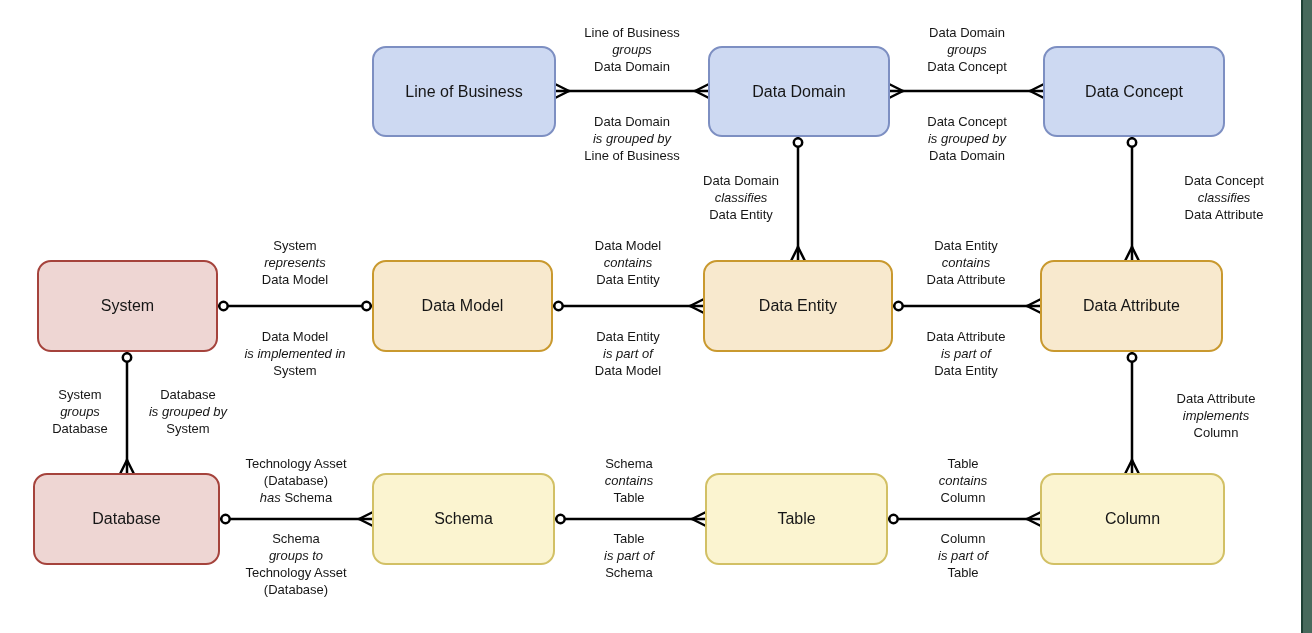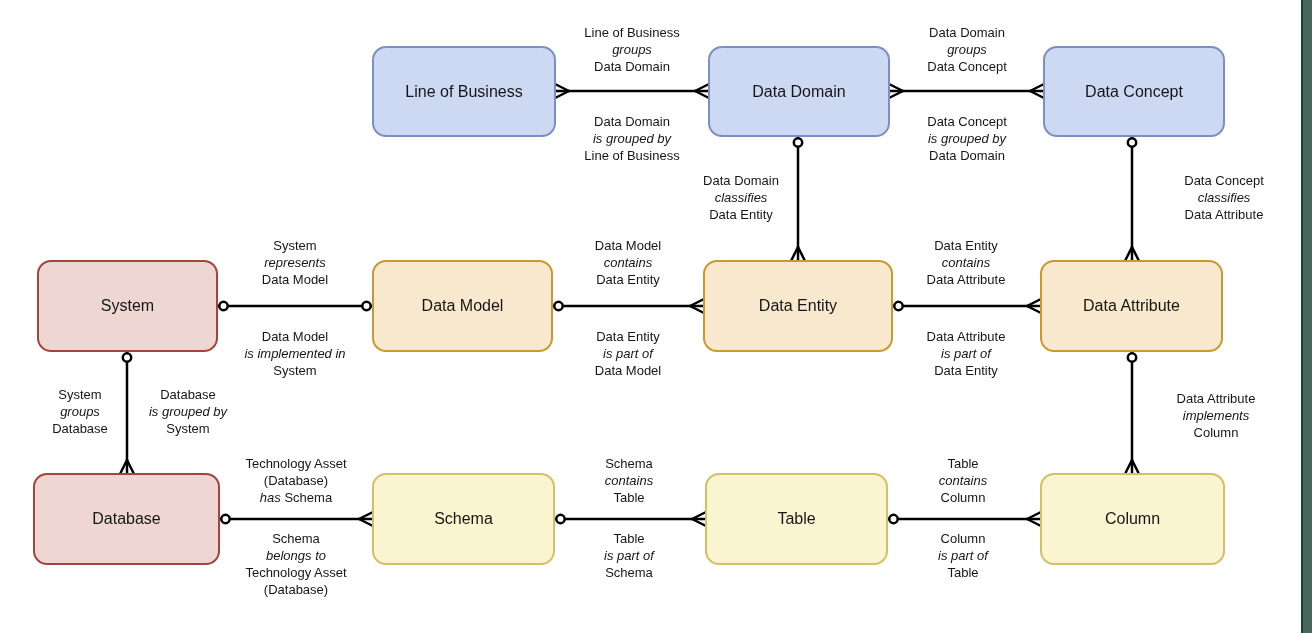--- a/index.html
+++ b/index.html
@@ -193,21 +193,21 @@
         <div><i>is part of</i></div>
         <div>Data Entity</div>
       </div>
       <div class="rel-label" style="left: 296px; top: 455px;">
         <div>Technology Asset</div>
         <div>(Database)</div>
         <div><i>has</i> Schema</div>
       </div>
       <div class="rel-label" style="left: 296px; top: 530px;">
         <div>Schema</div>
-        <div><i>belongs to</i></div>
+        <div><i>groups to</i></div>
         <div>Technology Asset</div>
         <div>(Database)</div>
       </div>
       <div class="rel-label" style="left: 629px; top: 455px;">
         <div>Schema</div>
         <div><i>contains</i></div>
         <div>Table</div>
       </div>
       <div class="rel-label" style="left: 629px; top: 530px;">
         <div>Table</div>

